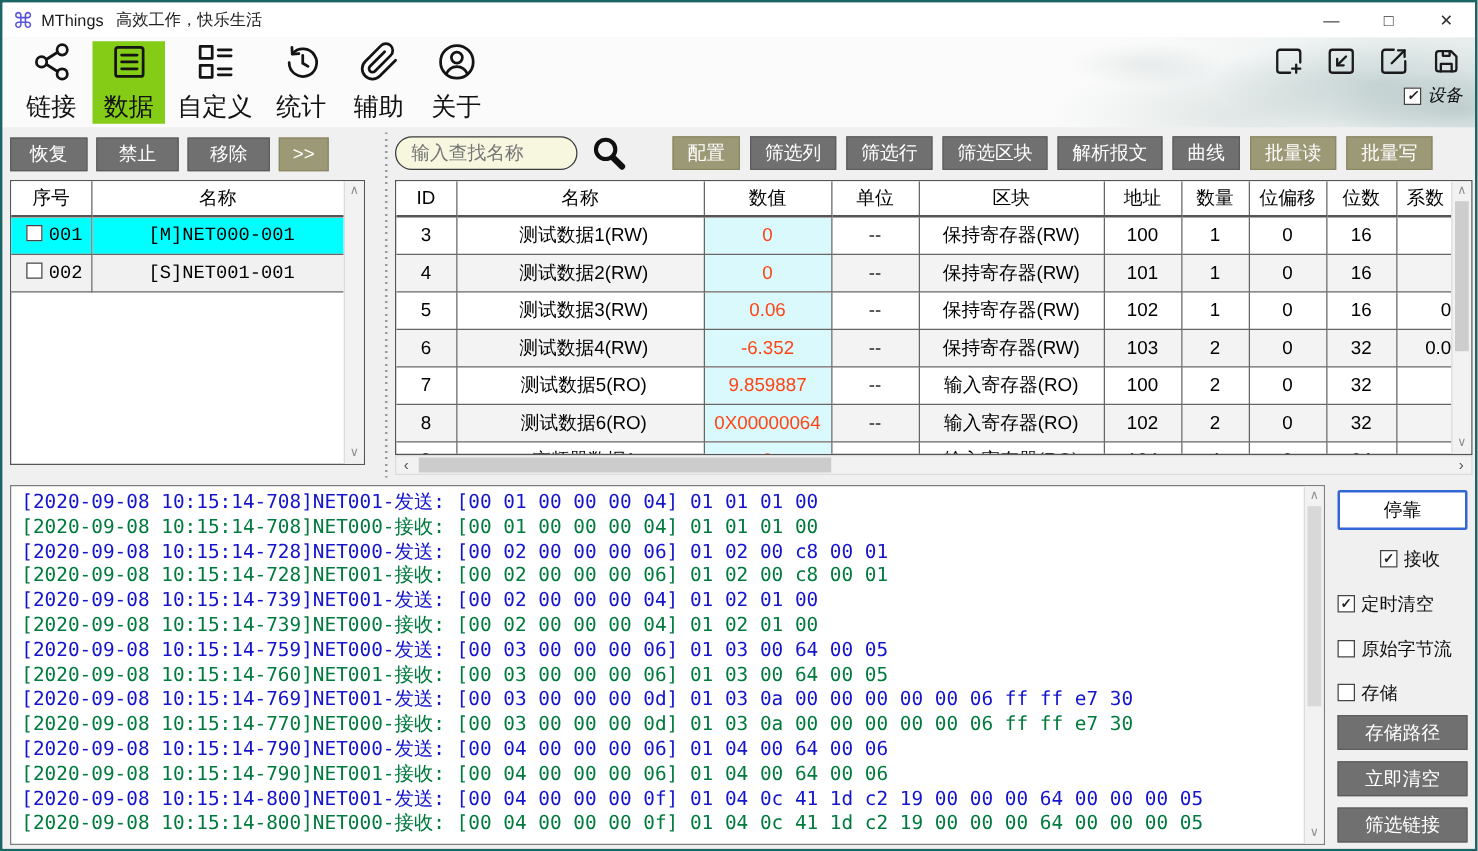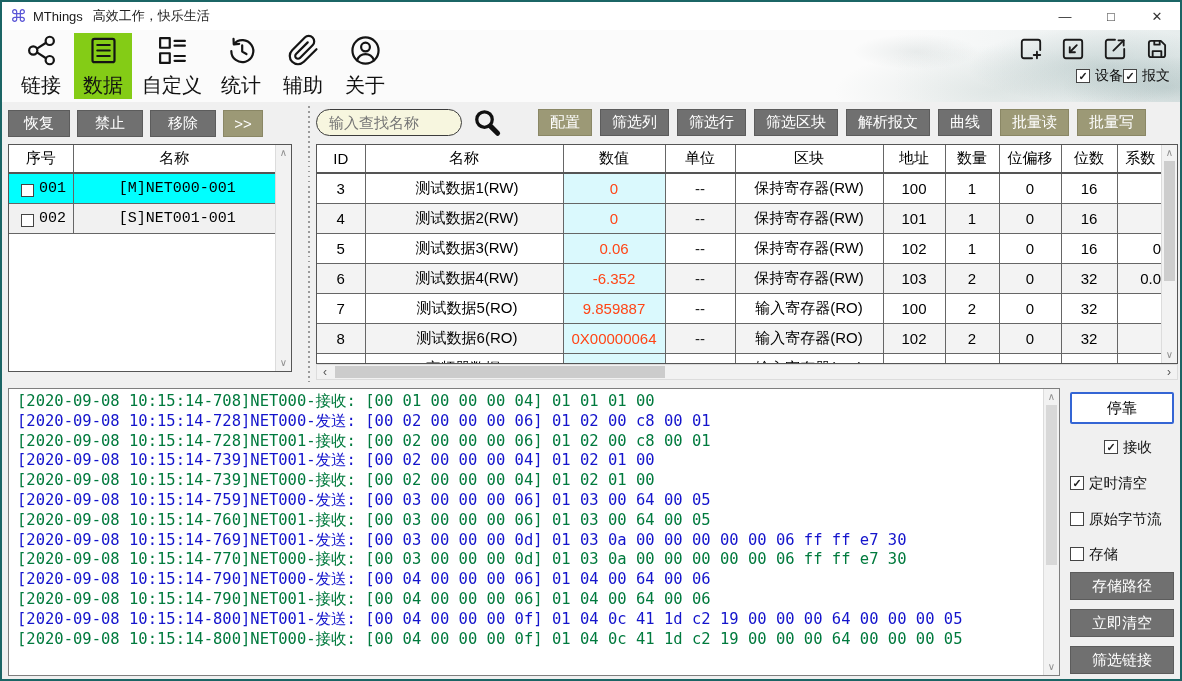--- a/index.html
+++ b/index.html
@@ -30,21 +30,21 @@
   .tb-item { min-width:58px; height:66px; display:flex; flex-direction:column; align-items:center;
              justify-content:center; gap:1px; padding:0 6px; }
   .tb-item.active { background:#84cc16; }
   .tb-ico svg { width:33px; height:33px; stroke:#141414; fill:none; stroke-width:1.6;
                 stroke-linecap:round; stroke-linejoin:round; }
   .tb-label { font-size:20px; color:#111; }
   .tb-right { position:absolute; right:10px; top:6px; display:flex; flex-direction:column; align-items:flex-end; }
   .tb-winbtns { display:flex; gap:16px; }
   .tb-winbtn svg { width:26px; height:26px; stroke:#1a1a1a; fill:none; stroke-width:1.7;
                    stroke-linecap:round; stroke-linejoin:round; }
-  .tb-checks { display:flex; align-items:flex-start; margin-top:1px; gap:0px; }
+  .tb-checks { display:flex; flex-direction:column; align-items:flex-start; margin-top:1px; gap:16px;font-style:italic; }
 
   
   .check-row { display:flex; align-items:center; gap:5px; font-size:14px; color:#111; height:18px; }
   .cb { width:14px; height:14px; border:1px solid #444; background:#fff; display:inline-flex;
         align-items:center; justify-content:center; flex:0 0 auto; }
   .cb.checked::after { content:'✓'; font-size:11px; font-weight:bold; color:#222; line-height:1; }
 
   
   .content { position:relative; flex:1 1 auto; background:#f0f0f0; }
 
@@ -63,21 +63,21 @@
   .dev-box table.grid { width:266px; }
   col.d0{width:64px;} col.d1{width:202px;}
   table.grid th { font-size:15px; font-weight:normal; color:#000; height:28px; text-align:center;
                   border-bottom:2px solid #555; border-right:1px solid #666; background:#fff; }
   table.grid td { height:30px; font-size:15px; border-right:1px solid #666; border-bottom:1px solid #666;
                   text-align:center; color:#000; overflow:hidden; white-space:nowrap; }
   table.grid th:last-child, table.grid td:last-child { border-right:none; }
   .dev-row td { font-family:"Liberation Mono","DejaVu Sans Mono",monospace; }
   .dev-row.selected td { background:#00ffff; }
   .dev-row.alt td { background:#f1f1f1; }
-  .dev-num { display:flex; align-items:flex-end; gap:5px; padding-left:11px;
+  .dev-num { display:flex; align-items:flex-start; gap:5px; padding-left:11px;
              font-family:"Liberation Mono","DejaVu Sans Mono",monospace; }
   .dev-num .cb { width:13px; height:13px; }
   td.name-cell { text-align:left; padding-left:7px; }
 
   
   .vscroll { position:absolute; right:0; top:0; bottom:0; width:16px; background:#f2f2f2;
              border-left:1px solid #dcdcdc; }
   .sb-up::before{ content:'∧'; } .sb-dn::before{ content:'∨'; }
   .sb-l::before{ content:'‹'; } .sb-r::before{ content:'›'; }
   .sb-glyph { position:absolute; left:0; right:0; text-align:center; font-size:10px; color:#909090; line-height:14px; }
@@ -432,20 +432,21 @@
     </div>
 
     <div class="hscroll">
       <div class="sb-l"></div>
       <div class="hthumb"></div>
       <div class="sb-r"></div>
     </div>
 
     <div class="log-box">
       <div class="log-lines" id="logLines">
+          <div class="log-line send">[2020-09-08 10:15:14-708]NET001-发送: [00 01 00 00 00 04] 01 01 01 00</div>
           <div class="log-line recv">[2020-09-08 10:15:14-708]NET000-接收: [00 01 00 00 00 04] 01 01 01 00</div>
           <div class="log-line send">[2020-09-08 10:15:14-728]NET000-发送: [00 02 00 00 00 06] 01 02 00 c8 00 01</div>
           <div class="log-line recv">[2020-09-08 10:15:14-728]NET001-接收: [00 02 00 00 00 06] 01 02 00 c8 00 01</div>
           <div class="log-line send">[2020-09-08 10:15:14-739]NET001-发送: [00 02 00 00 00 04] 01 02 01 00</div>
           <div class="log-line recv">[2020-09-08 10:15:14-739]NET000-接收: [00 02 00 00 00 04] 01 02 01 00</div>
           <div class="log-line send">[2020-09-08 10:15:14-759]NET000-发送: [00 03 00 00 00 06] 01 03 00 64 00 05</div>
           <div class="log-line recv">[2020-09-08 10:15:14-760]NET001-接收: [00 03 00 00 00 06] 01 03 00 64 00 05</div>
           <div class="log-line send">[2020-09-08 10:15:14-769]NET001-发送: [00 03 00 00 00 0d] 01 03 0a 00 00 00 00 00 06 ff ff e7 30</div>
           <div class="log-line recv">[2020-09-08 10:15:14-770]NET000-接收: [00 03 00 00 00 0d] 01 03 0a 00 00 00 00 00 06 ff ff e7 30</div>
           <div class="log-line send">[2020-09-08 10:15:14-790]NET000-发送: [00 04 00 00 00 06] 01 04 00 64 00 06</div>

